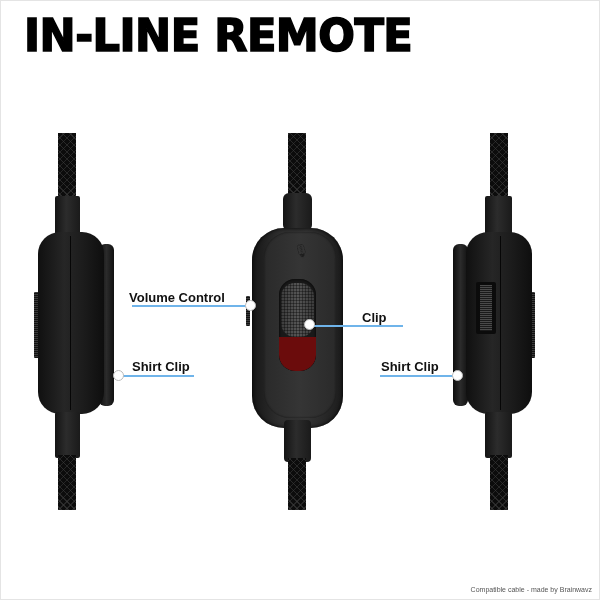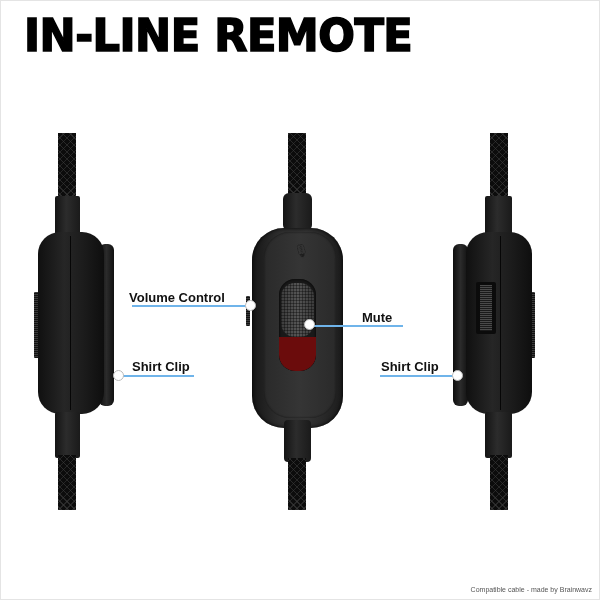--- a/index.html
+++ b/index.html
@@ -128,21 +128,21 @@
     <div class="wheel"></div>
   </div>
   <div class="collar" style="left:485px; top:412px; width:27px; height:46px;"></div>
   <div class="cable" style="left:490px; top:455px; height:55px;"></div>
 </div>
 
 <div class="label" style="left:129px; top:290px;text-align:center;">Volume Control</div>
 <div class="leader" style="left:132px; top:305px; width:115px;"></div>
 <div class="dot" style="left:245px; top:300px;"></div>
 
-<div class="label" style="left:362px; top:310px;">Mute</div>
+<div class="label" style="left:362px; top:310px;">Clip</div>
 <div class="leader" style="left:314px; top:325px; width:89px;"></div>
 <div class="dot" style="left:304px; top:319px;"></div>
 
 <div class="label" style="left:132px; top:359px;">Shirt Clip</div>
 <div class="leader" style="left:120px; top:375px; width:74px;"></div>
 <div class="dot" style="left:113px; top:370px;"></div>
 
 <div class="label" style="left:381px; top:359px;">Shirt Clip</div>
 <div class="leader" style="left:380px; top:375px; width:75px;"></div>
 <div class="dot" style="left:452px; top:370px;"></div>

